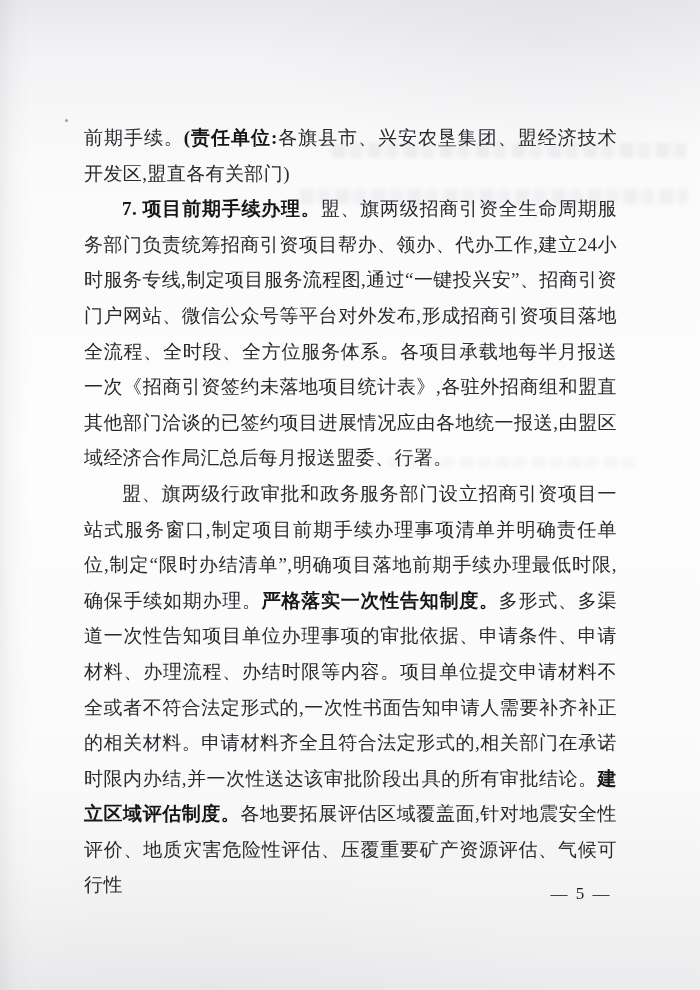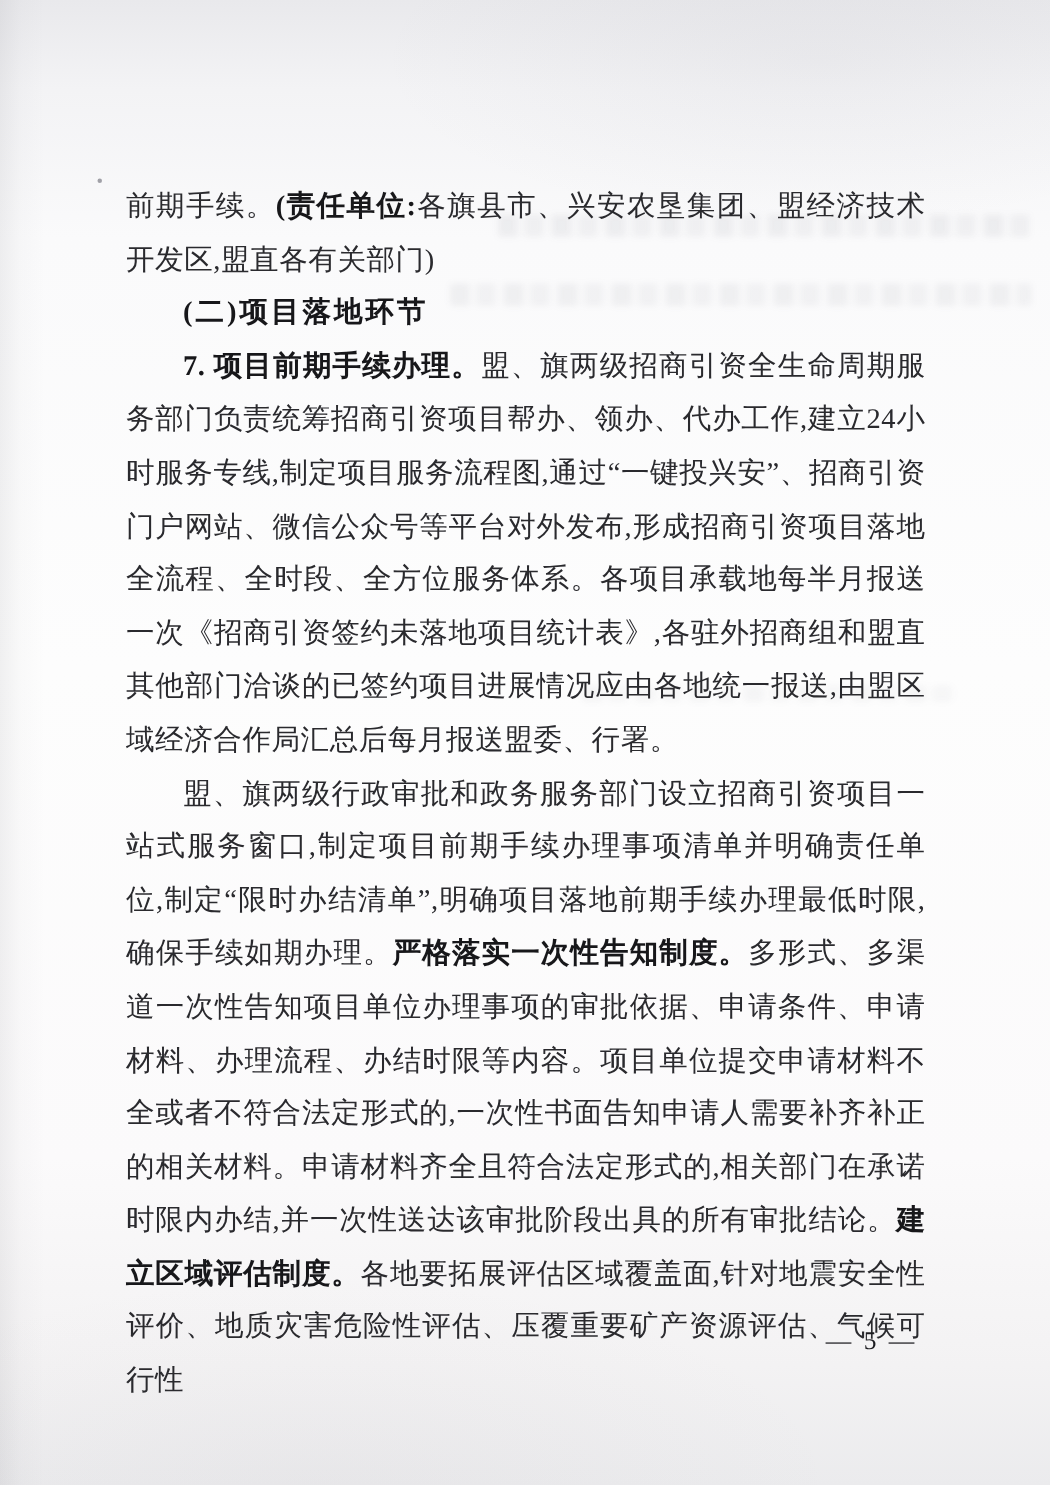--- a/index.html
+++ b/index.html
@@ -73,19 +73,18 @@
 <div class="page">
   <div class="sheen"></div>
 
   <div class="smudge s1"></div>
   <div class="smudge s2"></div>
   <div class="smudge s3"></div>
   <div class="speck"></div>
 
   <div class="doc-body">
       <p class="para"><span class="run">前期手续。</span><span class="run bold">(责任单位:</span><span class="run">各旗县市、兴安农垦集团、盟经济技术开发区,盟直各有关部门)</span></p>
-      <p class="para indent heading"><span class="run bold">(二)项目落地环节</span></p>
       <p class="para indent"><span class="run bold">7. 项目前期手续办理。</span><span class="run">盟、旗两级招商引资全生命周期服务部门负责统筹招商引资项目帮办、领办、代办工作,建立24小时服务专线,制定项目服务流程图,通过“一键投兴安”、招商引资门户网站、微信公众号等平台对外发布,形成招商引资项目落地全流程、全时段、全方位服务体系。各项目承载地每半月报送一次《招商引资签约未落地项目统计表》,各驻外招商组和盟直其他部门洽谈的已签约项目进展情况应由各地统一报送,由盟区域经济合作局汇总后每月报送盟委、行署。</span></p>
       <p class="para indent"><span class="run">盟、旗两级行政审批和政务服务部门设立招商引资项目一站式服务窗口,制定项目前期手续办理事项清单并明确责任单位,制定“限时办结清单”,明确项目落地前期手续办理最低时限,确保手续如期办理。</span><span class="run bold">严格落实一次性告知制度。</span><span class="run">多形式、多渠道一次性告知项目单位办理事项的审批依据、申请条件、申请材料、办理流程、办结时限等内容。项目单位提交申请材料不全或者不符合法定形式的,一次性书面告知申请人需要补齐补正的相关材料。申请材料齐全且符合法定形式的,相关部门在承诺时限内办结,并一次性送达该审批阶段出具的所有审批结论。</span><span class="run bold">建立区域评估制度。</span><span class="run">各地要拓展评估区域覆盖面,针对地震安全性评价、地质灾害危险性评估、压覆重要矿产资源评估、气候可行性</span></p>
     </div>
 
   <div class="page-number">— 5 —</div>
 </div>
 
 </body></html>

